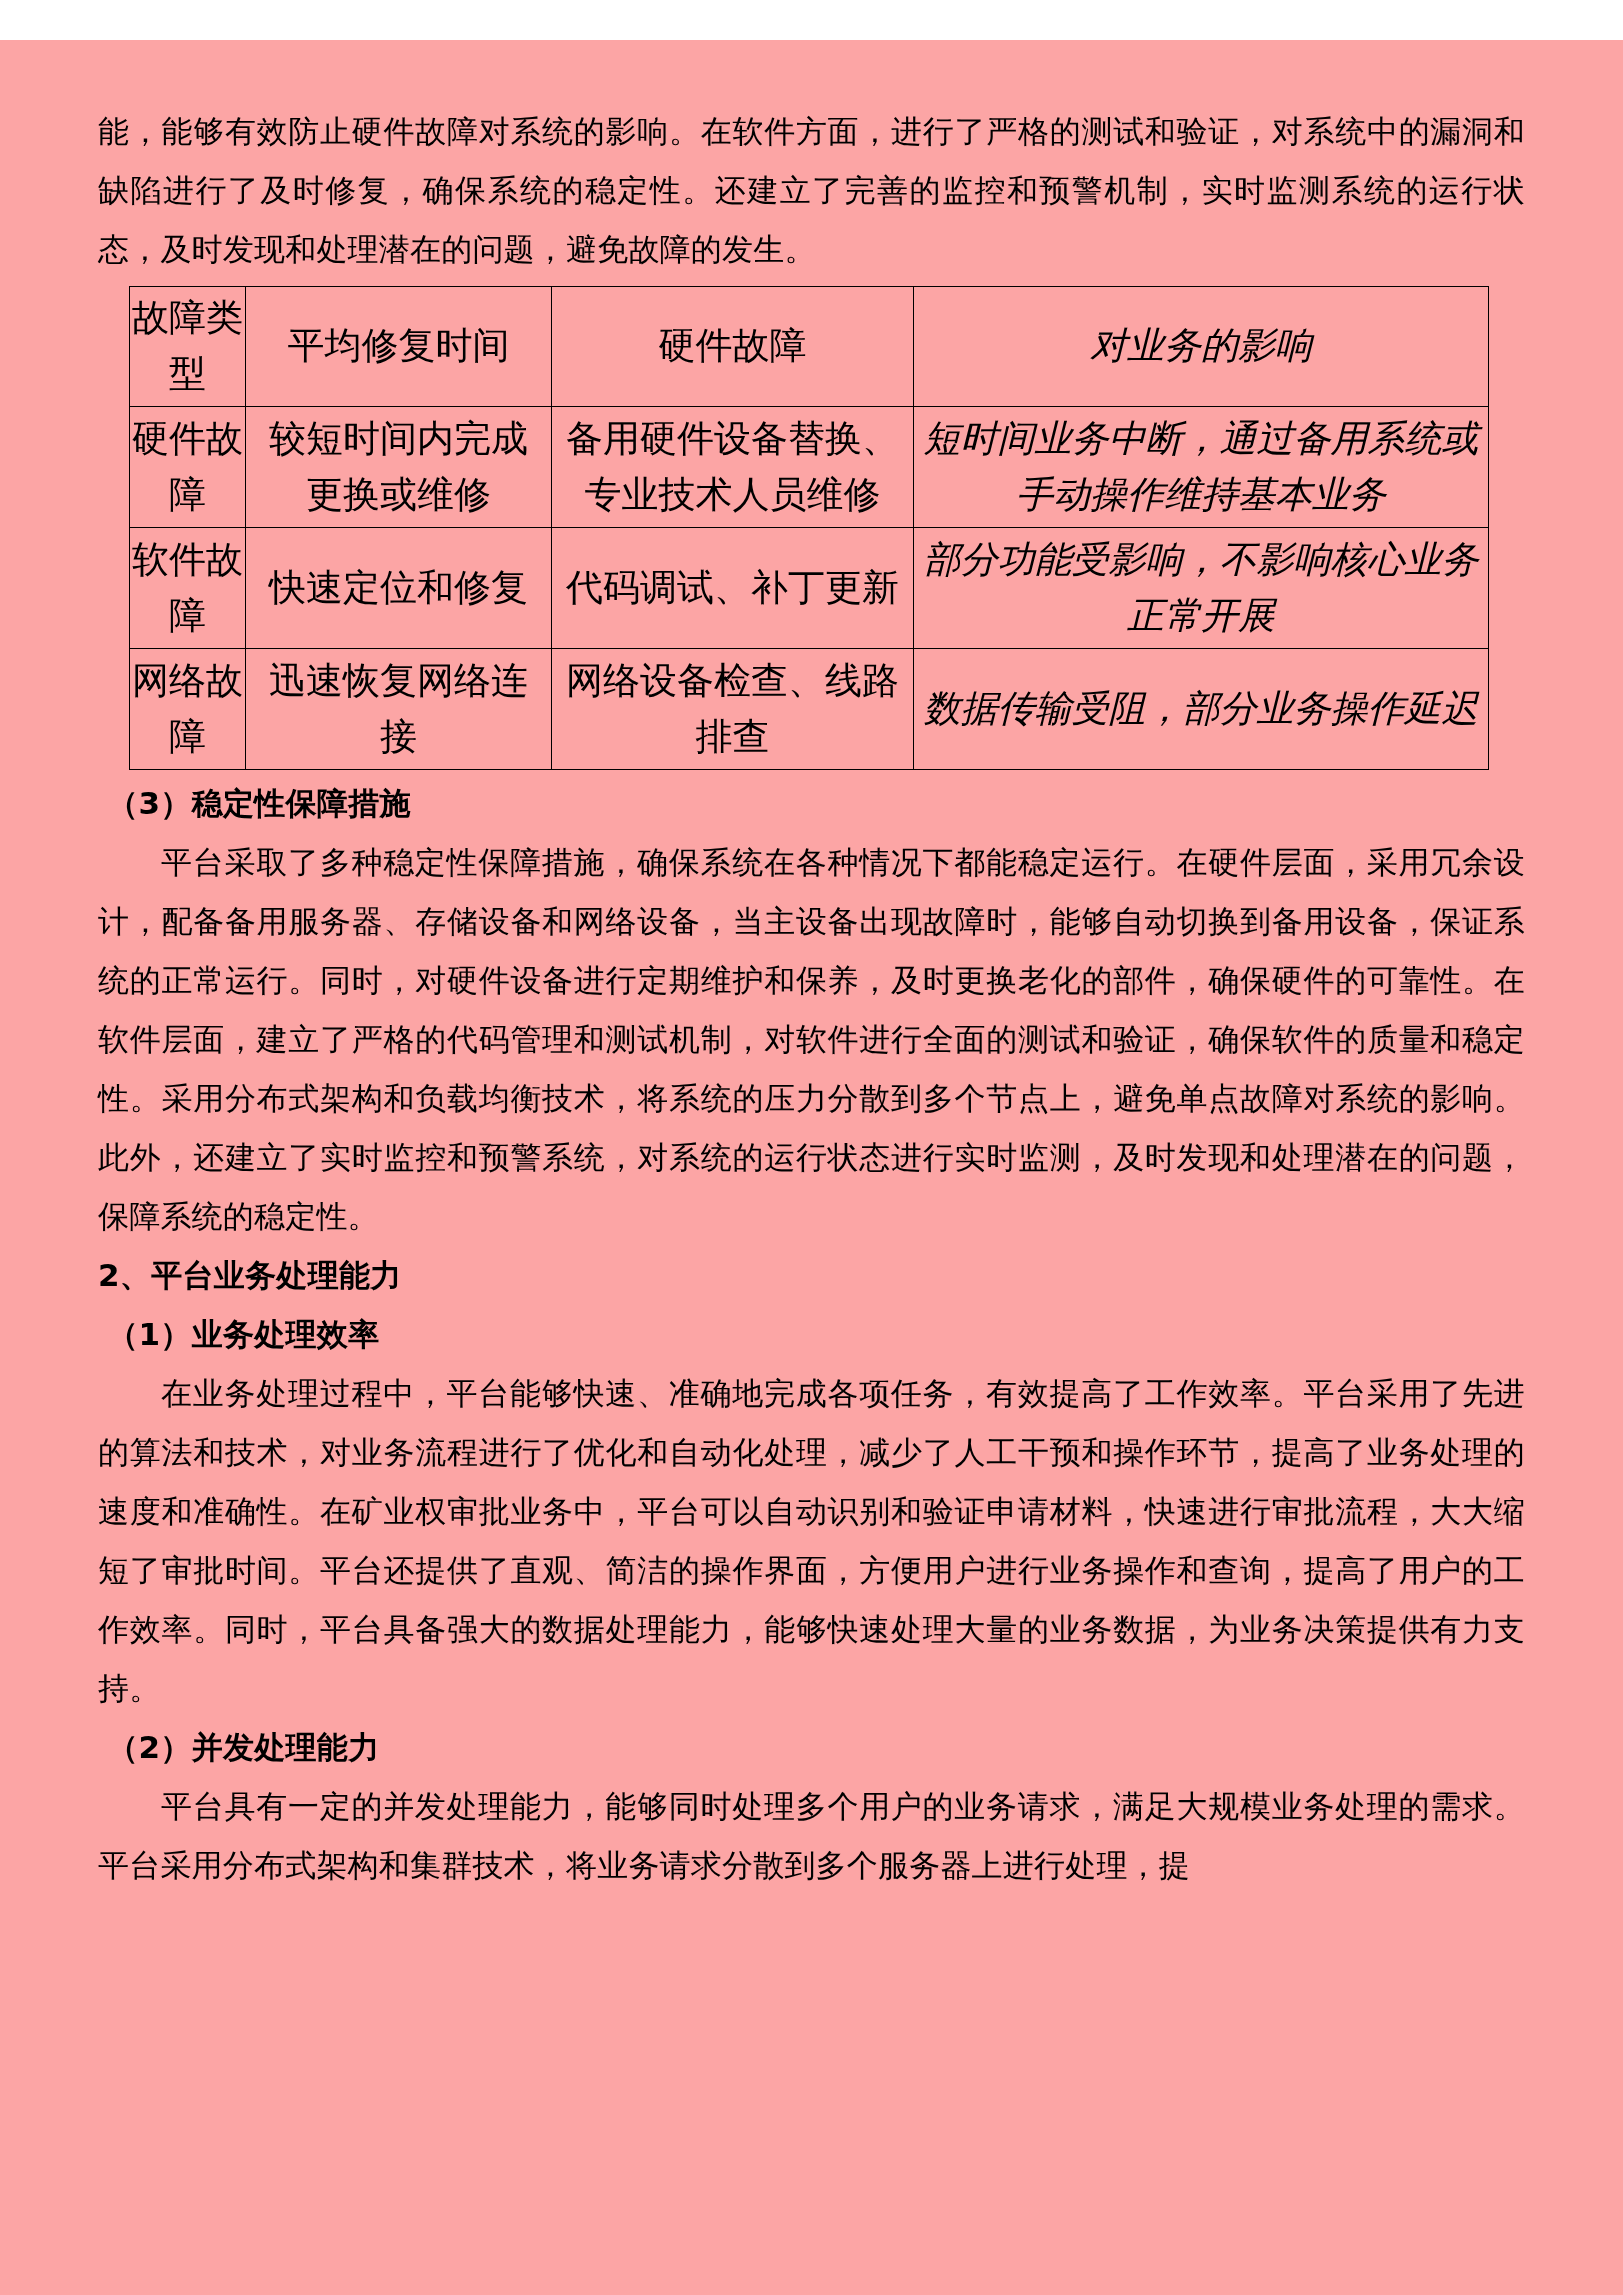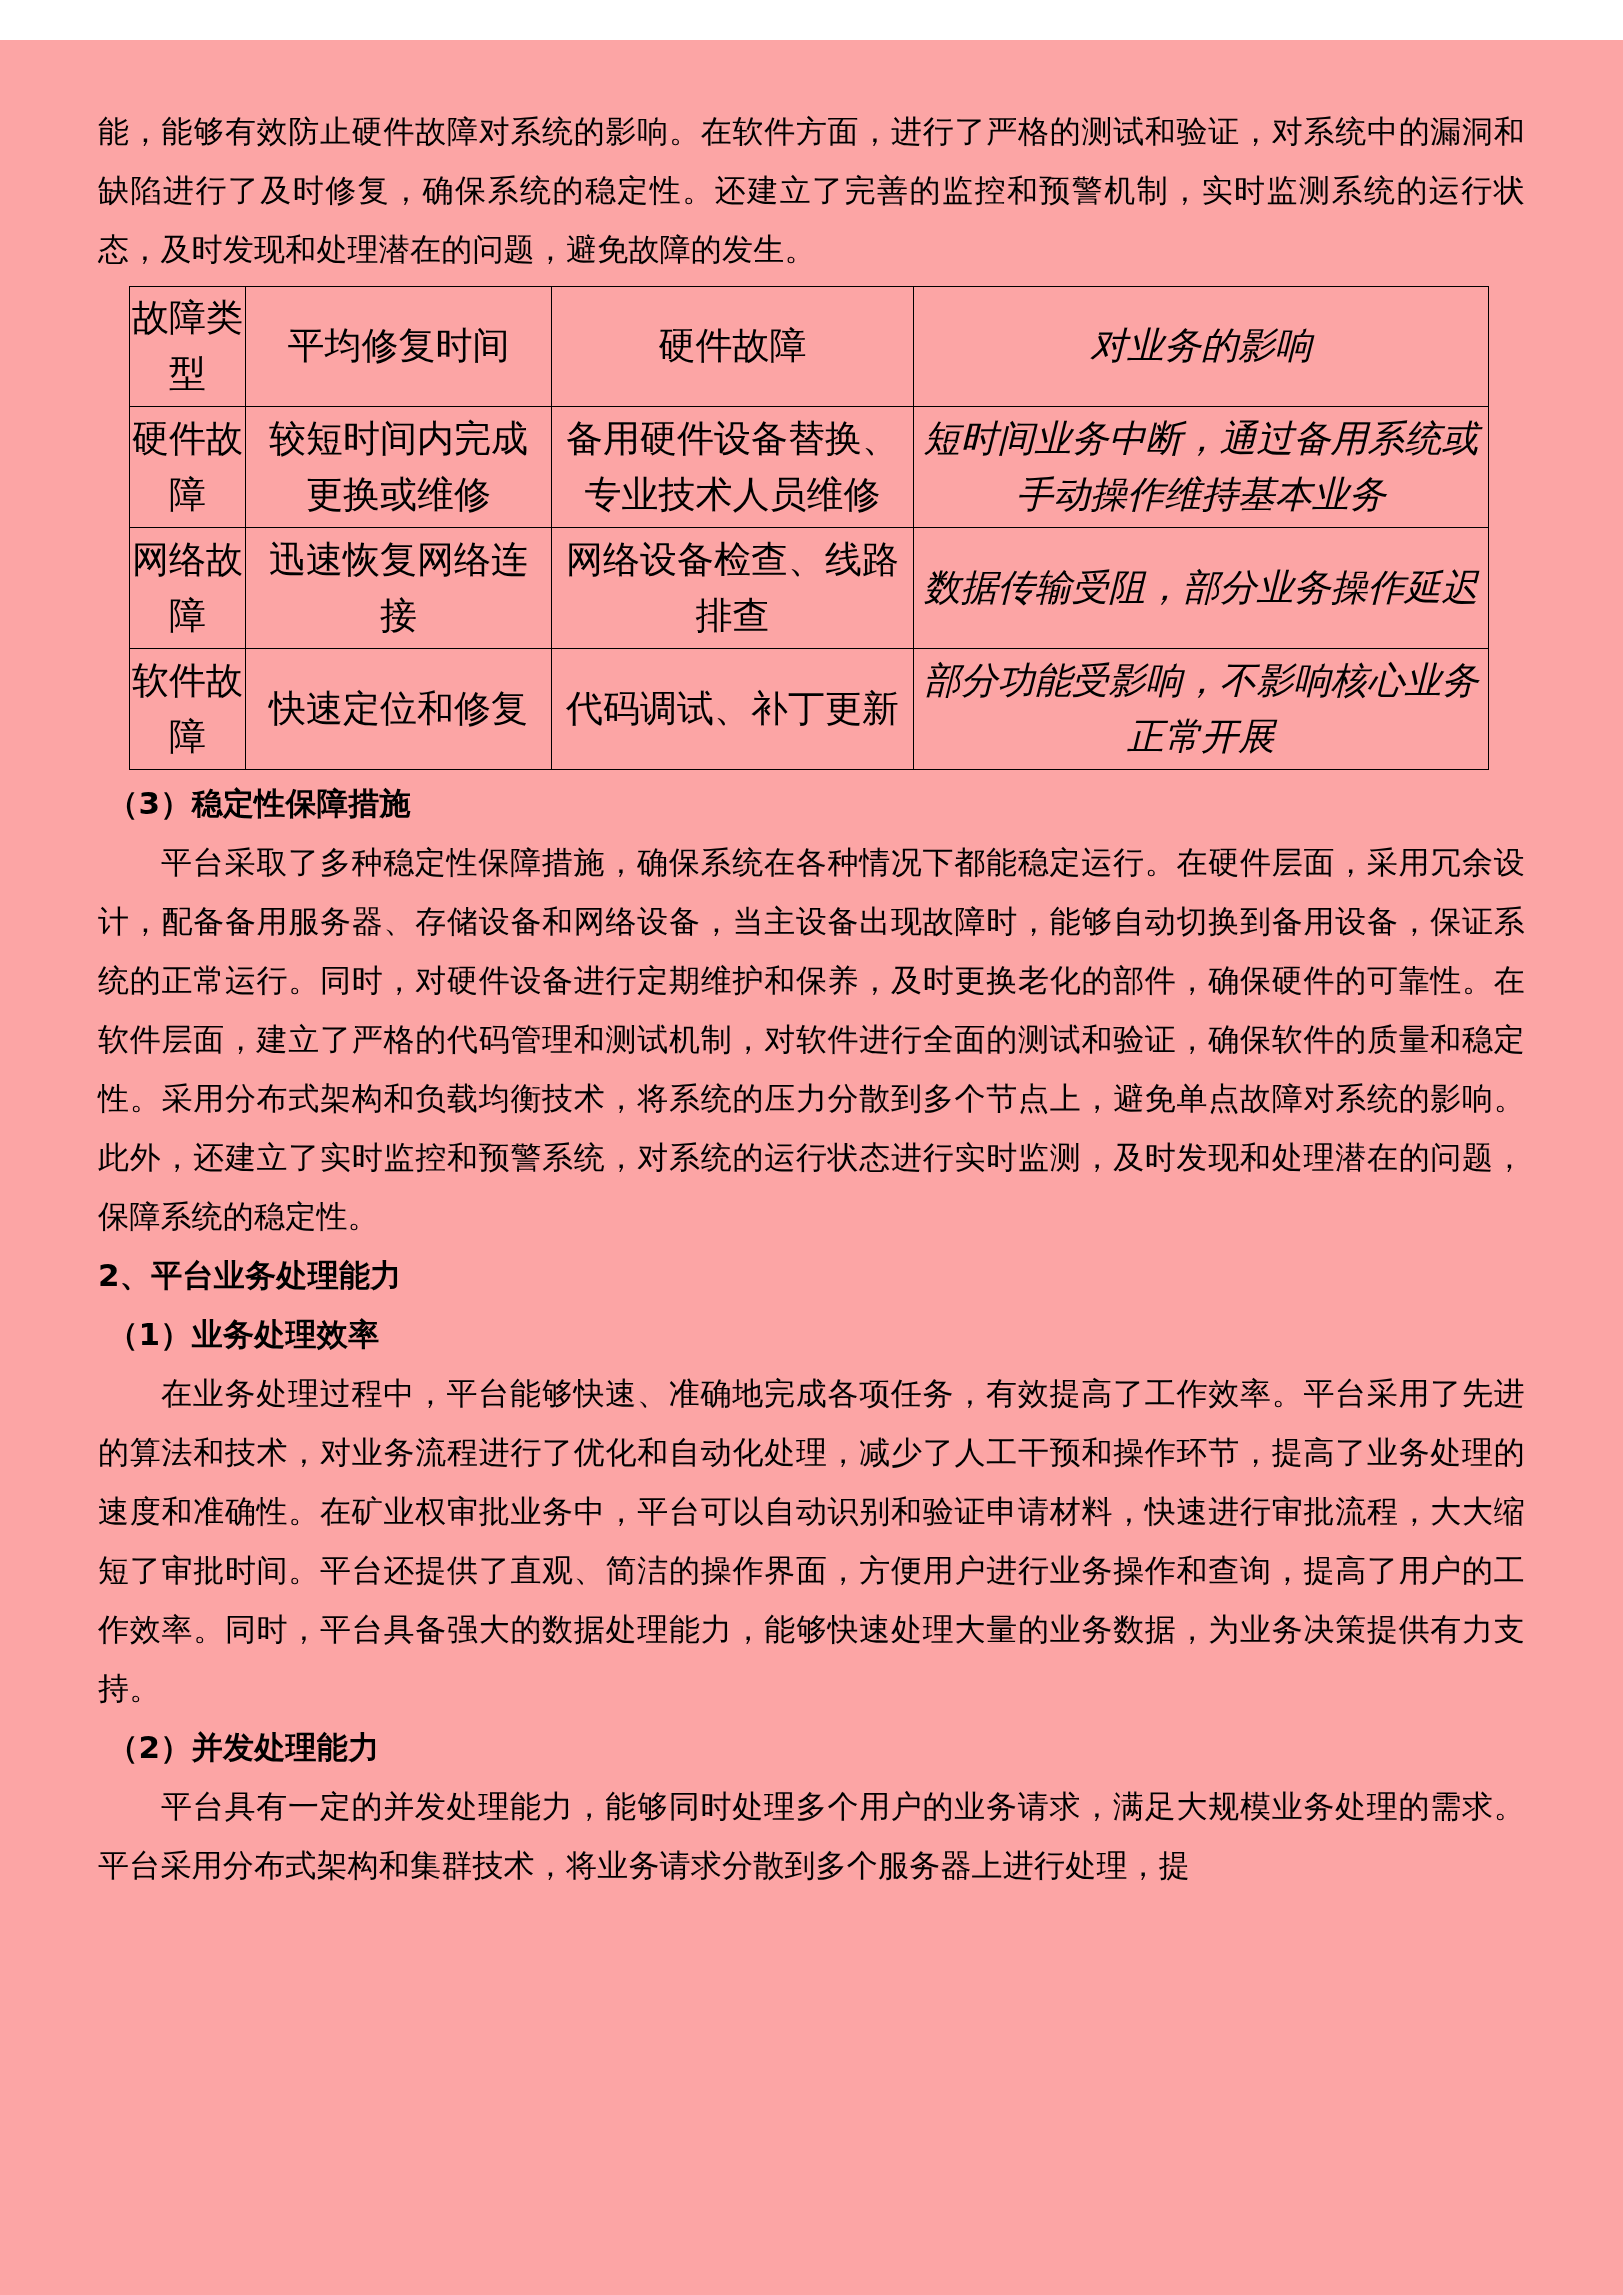--- a/index.html
+++ b/index.html
@@ -87,30 +87,30 @@
         <td class="col-measure">硬件故障</td>
         <td class="col-impact">对业务的影响</td>
       </tr>
       <tr>
         <td class="first-col">硬件故障</td>
         <td class="col-time">较短时间内完成更换或维修</td>
         <td class="col-measure">备用硬件设备替换、专业技术人员维修</td>
         <td class="col-impact">短时间业务中断，通过备用系统或手动操作维持基本业务</td>
       </tr>
       <tr>
+        <td class="first-col">软件故障</td>
+        <td class="col-time">快速定位和修复</td>
+        <td class="col-measure">代码调试、补丁更新</td>
+        <td class="col-impact">部分功能受影响，不影响核心业务正常开展</td>
+      </tr>
+      <tr>
         <td class="first-col">网络故障</td>
         <td class="col-time">迅速恢复网络连接</td>
         <td class="col-measure">网络设备检查、线路排查</td>
         <td class="col-impact">数据传输受阻，部分业务操作延迟</td>
-      </tr>
-      <tr>
-        <td class="first-col">软件故障</td>
-        <td class="col-time">快速定位和修复</td>
-        <td class="col-measure">代码调试、补丁更新</td>
-        <td class="col-impact">部分功能受影响，不影响核心业务正常开展</td>
       </tr>
     </tbody>
   </table>
 
   <p class="heading heading-sub">（3）稳定性保障措施</p>
 
   <p class="body-text indent">平台采取了多种稳定性保障措施，确保系统在各种情况下都能稳定运行。在硬件层面，采用冗余设计，配备备用服务器、存储设备和网络设备，当主设备出现故障时，能够自动切换到备用设备，保证系统的正常运行。同时，对硬件设备进行定期维护和保养，及时更换老化的部件，确保硬件的可靠性。在软件层面，建立了严格的代码管理和测试机制，对软件进行全面的测试和验证，确保软件的质量和稳定性。采用分布式架构和负载均衡技术，将系统的压力分散到多个节点上，避免单点故障对系统的影响。此外，还建立了实时监控和预警系统，对系统的运行状态进行实时监测，及时发现和处理潜在的问题，保障系统的稳定性。</p>
 
   <p class="heading heading-num">2、平台业务处理能力</p>
 

